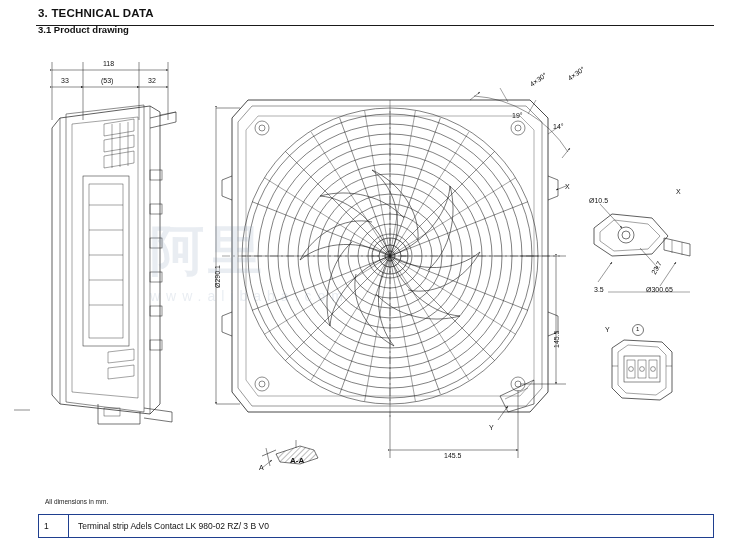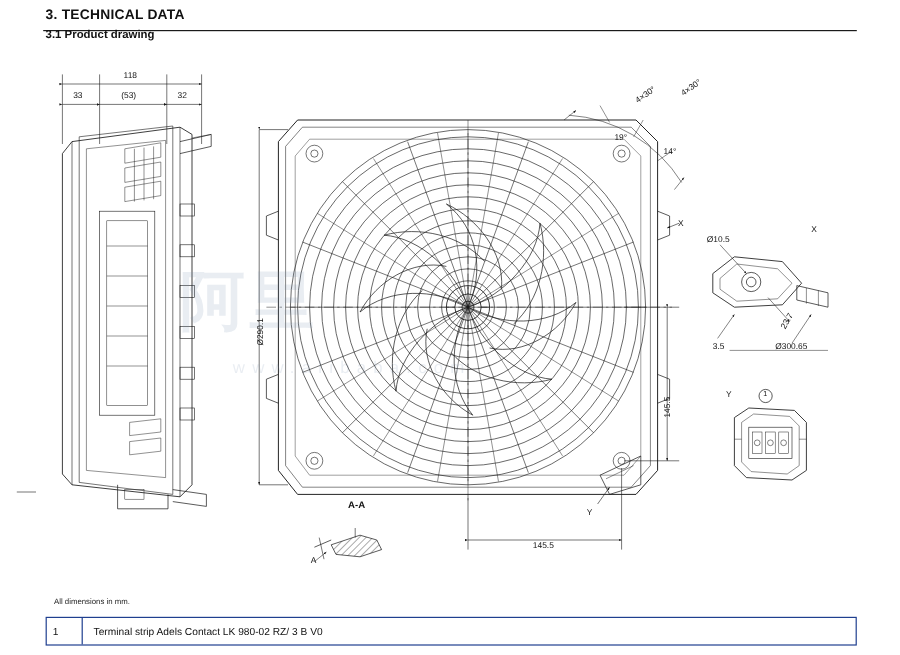--- a/index.html
+++ b/index.html
@@ -94,22 +94,21 @@
     font-weight: bold;
     letter-spacing: 4px;
     pointer-events: none;
     user-select: none;
   }
   .wm small {
     display: block;
     font-size: 14px;
     letter-spacing: 6px;
     font-weight: normal;
-    margin-top: 10px;
-    padding-left: 44px;
+    margin-top: 0;
   }
   .lbl {
     position: absolute;
     font-size: 7px;
     color: #111;
     white-space: nowrap;
   }
   .lbl.b { font-weight: bold; font-size: 8px; }
   .rot90 { transform: rotate(-90deg); transform-origin: left top; }
 </style>
@@ -405,21 +404,21 @@
   <div class="lbl" style="left:676px; top:188px;">X</div>
   <div class="lbl" style="left:589px; top:197px;">Ø10.5</div>
   <div class="lbl rot90" style="left:650px; top:272px; transform:rotate(-60deg);">23.7</div>
   <div class="lbl" style="left:594px; top:286px;">3.5</div>
   <div class="lbl" style="left:646px; top:286px;">Ø300.65</div>
 
   <div class="lbl" style="left:605px; top:326px;">Y</div>
   <div class="lbl" style="left:636px; top:326px; font-size:6px;">1</div>
   <div class="lbl" style="left:489px; top:424px;">Y</div>
 
-  <div class="lbl b" style="left:290px; top:416px;">A-A</div>
+  <div class="lbl b" style="left:290px; top:456px;">A-A</div>
   <div class="lbl" style="left:259px; top:464px;">A</div>
 
   <div class="note-dims">All dimensions in mm.</div>
 
   <div class="legend">
     <div class="num">1</div>
     <div class="txt">Terminal strip Adels Contact LK 980-02 RZ/ 3 B V0</div>
   </div>
 
 </div>

